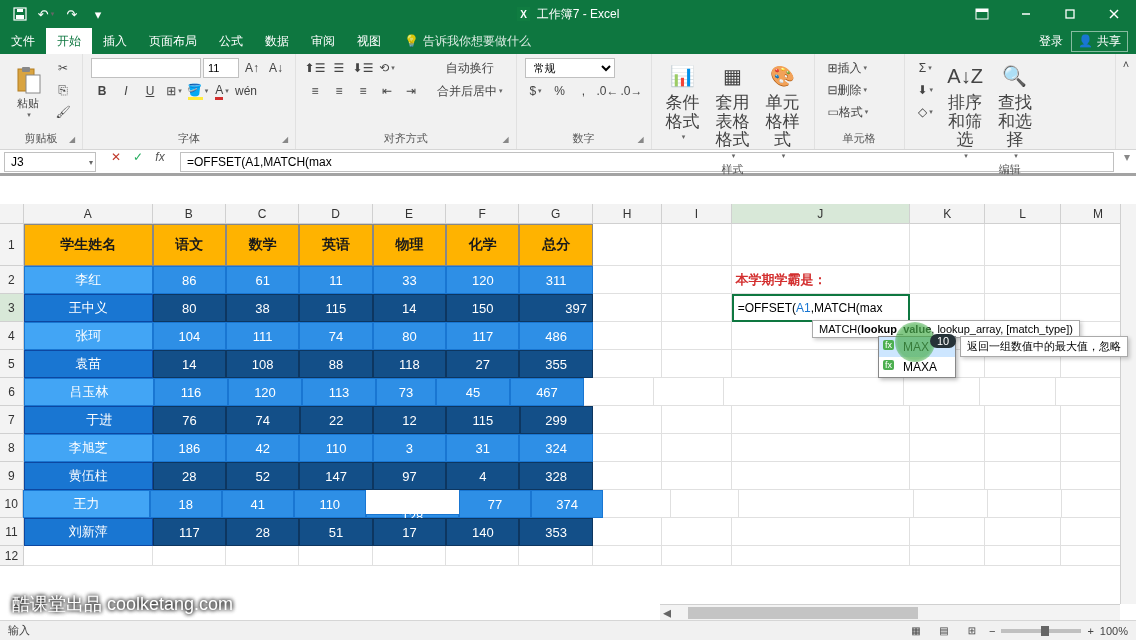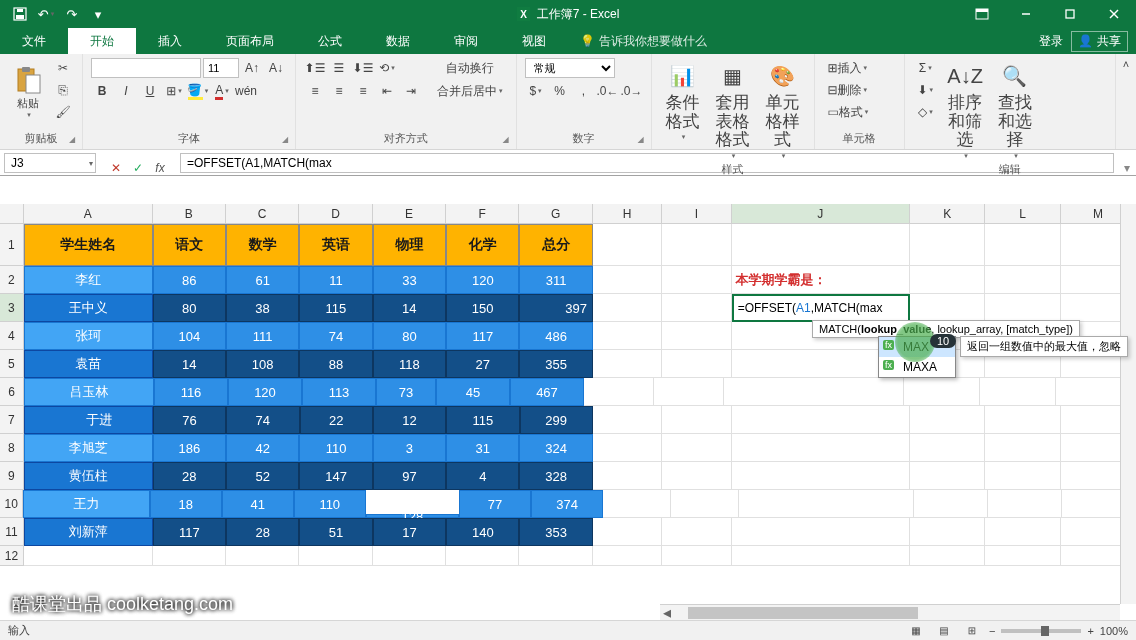--- a/index.html
+++ b/index.html
@@ -8,21 +8,21 @@
 
 .titlebar { height: 28px; background: #0e7740; display: flex; align-items: center; color: #fff; font-size: 12px; position: relative; }
 .titlebar .qat { display: flex; align-items: center; gap: 2px; padding-left: 8px; }
 .titlebar .qat-btn { width: 24px; height: 24px; display: flex; align-items: center; justify-content: center; font-size: 13px; cursor: pointer; }
 .titlebar .center { position: absolute; left: 50%; transform: translateX(-50%); display:flex; align-items:center; gap:6px;}
 .titlebar .wincontrols { margin-left: auto; display: flex; }
 .titlebar .winbtn { width: 44px; height: 28px; display: flex; align-items: center; justify-content: center; cursor: pointer; font-size: 12px; }
 
 
 .tabs-row { height: 26px; background: #0e7740; display: flex; align-items: stretch; color: #fff; font-size: 12px; }
-.tabs-row .tab { padding: 0 22px; display: flex; align-items: center; cursor: pointer; }
+.tabs-row .tab { padding: 0 11px; display: flex; align-items: center; cursor: pointer; }
 .tabs-row .tab.active { background: #fff; color: #0e7740; }
 .tabs-row .tellme { display: flex; align-items: center; gap: 4px; padding: 0 12px; opacity: .85; }
 .tabs-row .right { margin-left: auto; display: flex; align-items: center; gap: 8px; padding-right: 8px; }
 .tabs-row .right .sharebtn { display: flex; align-items: center; gap: 4px; border: 1px solid rgba(255,255,255,.5); padding: 1px 6px; }
 
 
 .ribbon { height: 96px; background: #f1f1f1; border-bottom: 1px solid #d6d6d6; display: flex; font-size: 11px; color: #444; }
 .ribbon .group { border-right: 1px solid #e1e1e1; padding: 4px 8px 2px; display: flex; flex-direction: column; justify-content: space-between; }
 .ribbon .group-body { display: flex; align-items: flex-start; gap: 4px; flex: 1; }
 .ribbon .group-label { text-align: center; font-size: 11px; color: #555; height: 16px; position: relative; }
@@ -32,21 +32,21 @@
 .rbtn-large { width: 46px; display:flex; flex-direction:column; align-items:center; gap:2px; cursor:pointer; padding:2px;}
 .rbtn-large .lbl { font-size:17px; text-align:center; line-height:1.1;}
 .ribbon .iconbox { width: 32px; height: 32px; display: flex; align-items: center; justify-content: center; font-size: 20px; }
 .ribbon .stack { display: flex; flex-direction: column; gap: 2px; }
 .ribbon .hrow { display: flex; align-items: center; gap: 2px; }
 .ribbon select, .ribbon input { border: 1px solid #c0c0c0; background: #fff; font-size: 11px; height: 20px; padding: 0 4px; }
 .ribbon .toolbtn { width: 22px; height: 20px; display: flex; align-items: center; justify-content: center; border: 1px solid transparent; cursor: pointer; font-size: 12px; }
 .caret { font-size: 7px; margin-left: 2px; color: #666; }
 
 
-.fxbar { height: 26px; background: #fff; border-bottom: 1px solid #a3a3a3; display: flex; align-items: flex-end; font-size: 12px; }
+.fxbar { height: 26px; background: #fff; border-bottom: 3px solid #a3a3a3; display: flex; align-items: flex-start; font-size: 12px; }
 .namebox { width: 92px; border: 1px solid #c0c0c0; margin: 2px 4px; height: 20px; display: flex; align-items: center; padding: 0 6px; position: relative; }
 .namebox .dd { position: absolute; right: 2px; font-size: 8px; color: #666; }
 .fxbtns { display: flex; align-items: center; gap: 2px; padding: 0 6px; }
 .fxbtns span { width: 20px; text-align: center; cursor: pointer; color: #555; }
 .fxinput-wrap { flex: 1; margin: 2px 4px; height: 20px; border: 1px solid #c0c0c0; display: flex; align-items: center; padding: 0 6px; }
 .fxinput-wrap .fxtxt { font-size: 12px; }
 
 
 .sheet { position: absolute; top: 204px; left: 0; right: 0; bottom: 20px; background: #fff; overflow: hidden; }
 .colheads { display: flex; height: 20px; background: #f3f3f3; border-bottom: 1px solid #d0d0d0; font-size: 12px; color: #333; }

